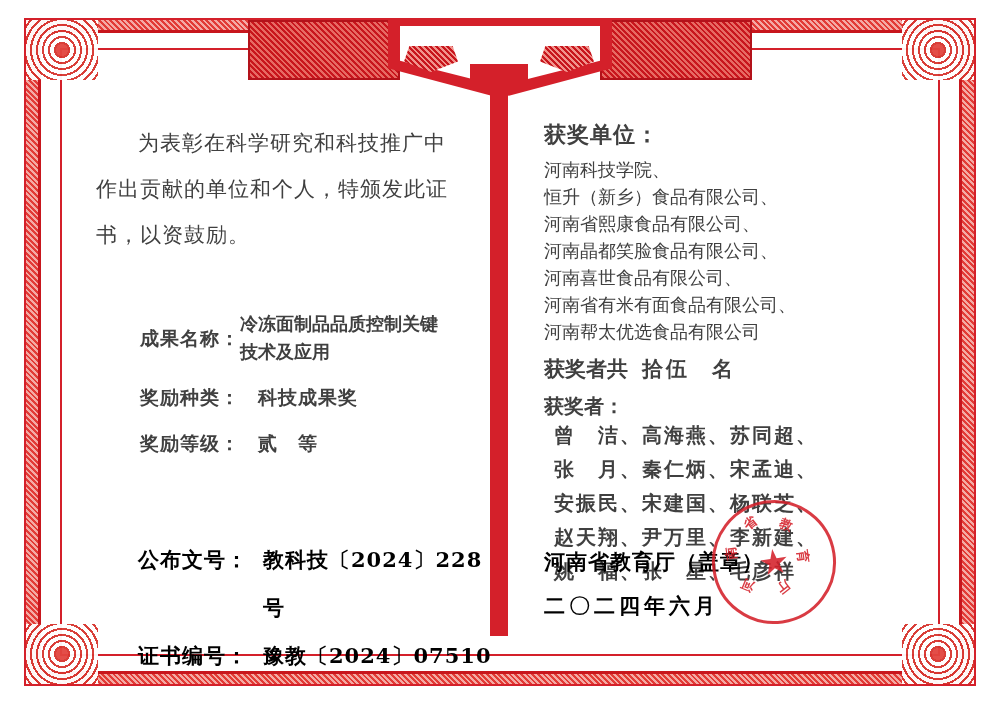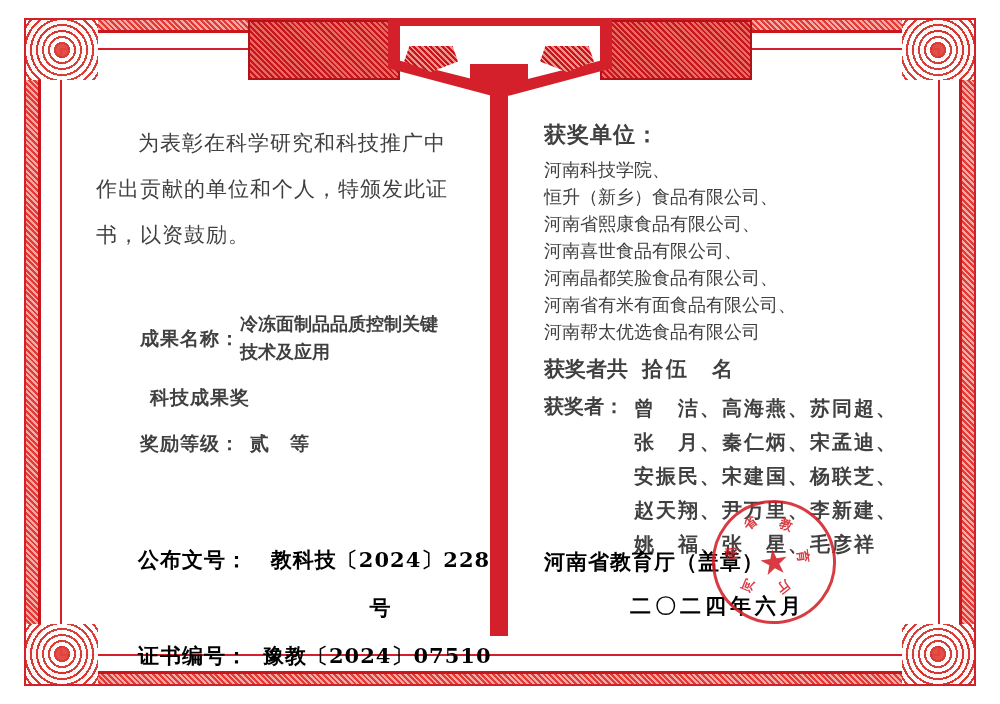--- a/index.html
+++ b/index.html
@@ -107,52 +107,52 @@
   .field{
     display:flex;align-items:center;
     margin-top:10px;
     font-size:19px;
     line-height:30px;
   }
   .field .lab{
     font-weight:bold;white-space:nowrap;letter-spacing:1px;
   }
   .field .val{
-    font-weight:bold;margin-left:10px;letter-spacing:1px;
+    font-weight:bold;margin-left:18px;letter-spacing:1px;
   }
   .block-achievement{margin-top:52px;padding-left:44px;}
   .block-achievement .field{margin-top:16px;}
   .achv-val{font-weight:bold;font-size:18px;line-height:28px;}
   .achv-val .second{display:block;}
 
   .footer-left{
     position:absolute;left:138px;top:536px;width:360px;
-    font-size:21px;font-weight:bold;line-height:48px;letter-spacing:1px;text-align:center;
+    font-size:21px;font-weight:bold;line-height:48px;letter-spacing:1px;
   }
   .footer-left .row{display:flex;}
   .footer-left .lab{white-space:nowrap;}
   .footer-left .val{margin-left:15px;}
 
   
   .r-title{font-size:22px;font-weight:bold;letter-spacing:1px;}
   .units{margin-top:6px;font-size:18px;line-height:27px;}
   .units div{white-space:nowrap;}
   .count-row{margin-top:10px;font-size:21px;font-weight:bold;display:flex;align-items:baseline;}
   .count-row .num{margin-left:14px;letter-spacing:3px;}
   .count-row .unit{margin-left:22px;}
-  .winners{margin-top:8px;display:flex;font-size:20px;font-weight:bold;}
+  .winners{margin-top:8px;display:flex;font-size:20px;font-weight:bold;flex-direction:column;}
   .winners .wlab{white-space:nowrap;padding-top:2px;}
-  .winners .wlist{margin-left:10px;line-height:34px;}
+  .winners .wlist{margin-left:10px;line-height:34px;font-family:Liberation Mono, monospace;}
   .winners .wlist div{white-space:nowrap;letter-spacing:2px;}
 
   .issuer{
     position:absolute;left:544px;top:548px;width:400px;
     font-size:21px;font-weight:bold;letter-spacing:1px;
   }
-  .issuer .date{margin-top:16px;margin-left:86px;letter-spacing:4px;}
+  .issuer .date{margin-top:16px;letter-spacing:4px;}
 
   
   .seal{
     position:absolute;left:712px;top:500px;width:118px;height:118px;
     border:3px solid #d4202a;border-radius:50%;
     transform:rotate(-8deg);
     opacity:.88;
   }
   .seal .star{
     position:absolute;left:50%;top:50%;transform:translate(-50%,-50%);
@@ -203,20 +203,21 @@
     <div class="block-achievement">
       <div class="field">
         <span class="lab">成果名称：</span>
         <span class="achv-val">
           <span>冷冻面制品品质控制关键</span>
           <span class="second">技术及应用</span>
         </span>
       </div>
 
       <div class="field">
+        <span class="lab">奖励种类：</span>
         <span class="val">科技成果奖</span>
       </div>
 
       <div class="field">
         <span class="lab">奖励等级：</span>
         <span class="val">贰　等</span>
       </div>
     </div>
   </div>
 
@@ -231,22 +232,22 @@
     </div>
   </div>
 
   <div class="col col-right">
     <div class="r-title">获奖单位：</div>
 
     <div class="units">
       <div>河南科技学院、</div>
       <div>恒升（新乡）食品有限公司、</div>
       <div>河南省熙康食品有限公司、</div>
+      <div>河南晶都笑脸食品有限公司、</div>
       <div>河南喜世食品有限公司、</div>
-      <div>河南晶都笑脸食品有限公司、</div>
       <div>河南省有米有面食品有限公司、</div>
       <div>河南帮太优选食品有限公司</div>
     </div>
 
     <div class="count-row">
       <span>获奖者共</span>
       <span class="num">拾伍</span>
       <span class="unit">名</span>
     </div>
 

